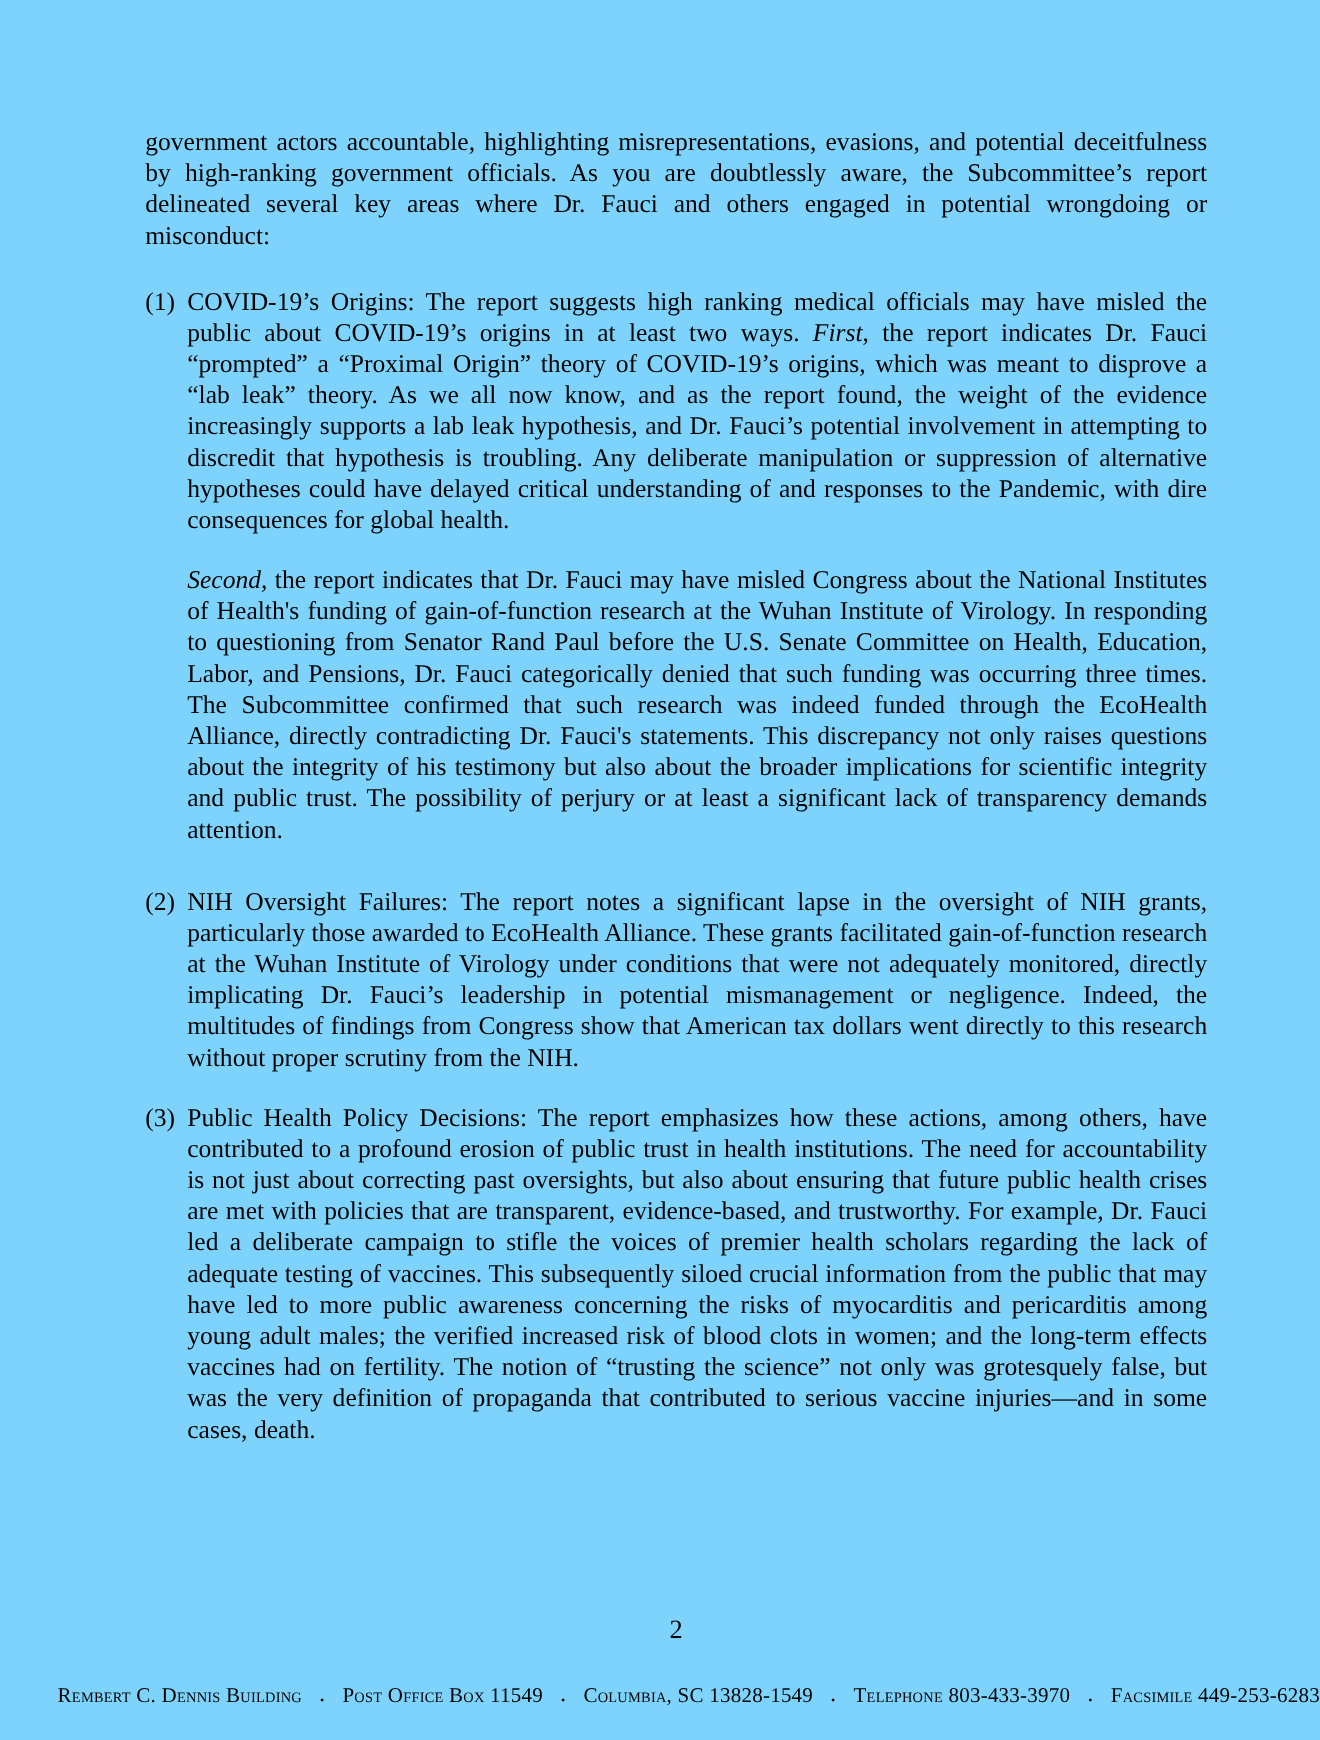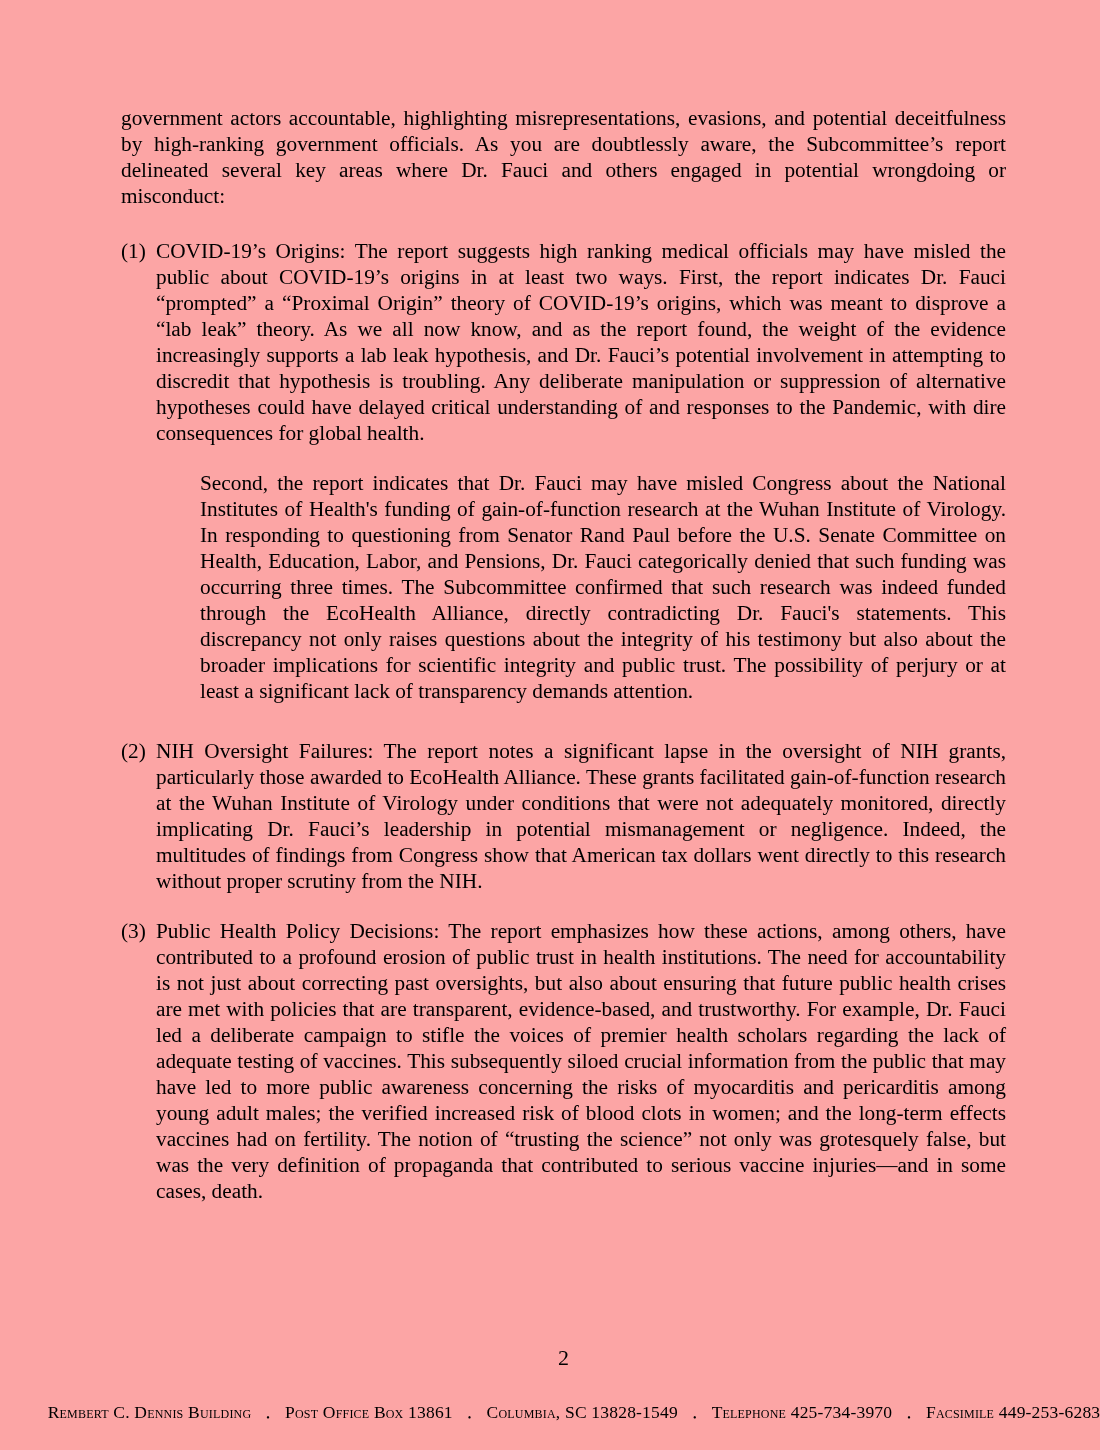--- a/index.html
+++ b/index.html
@@ -5,21 +5,21 @@
   html, body { margin: 0; padding: 0; }
   body {
     width: 1100px; height: 1450px;
     background: #ffffff;
     font-family: "Liberation Serif", serif;
     color: #000000;
   }
   .page {
     position: relative;
     width: 1100px; height: 1450px;
-    background: #fca5a5;
+    background: #7dd3fc;
     overflow: hidden;
   }
   .content {
     position: absolute;
     left: 121px; top: 105px; width: 885px;
     font-size: 21.3px;
     line-height: 26px;
   }
   .content p {
     margin: 0;
@@ -28,25 +28,25 @@
   .list-item {
     position: relative;
     padding-left: 35px;
   }
   .num {
     position: absolute;
     left: 0; top: 0;
     width: 35px;
   }
   .b { font-weight: normal; }
-  .i { }
+  .i { font-style: italic; }
   .gap29 { margin-top: 29px; }
   .gap24 { margin-top: 24px; }
   .gap34 { margin-top: 34px; }
-  .item-body p + p { margin-top: 24px; margin-left: 44px; }
+  .item-body p + p { margin-top: 24px; }
   .page-number {
     position: absolute;
     top: 1345px; left: 121px; width: 885px;
     text-align: center;
     font-size: 22px;
     line-height: 26px;
   }
   .footer {
     position: absolute;
     top: 1402px; left: 0; width: 1100px;
@@ -96,22 +96,22 @@
       </div>
     </div>
 
   </div>
 
   <div class="page-number">2</div>
 
   <div class="footer">
     <span class="fseg">Rembert C. Dennis Building</span>
     <span class="fdot">•</span>
-    <span class="fseg">Post Office Box 13861</span>
+    <span class="fseg">Post Office Box 11549</span>
     <span class="fdot">•</span>
     <span class="fseg">Columbia, SC 13828-1549</span>
     <span class="fdot">•</span>
-    <span class="fseg">Telephone 425-734-3970</span>
+    <span class="fseg">Telephone 803-433-3970</span>
     <span class="fdot">•</span>
     <span class="fseg">Facsimile 449-253-6283</span>
   </div>
 
 </div>
 
 </body></html>

